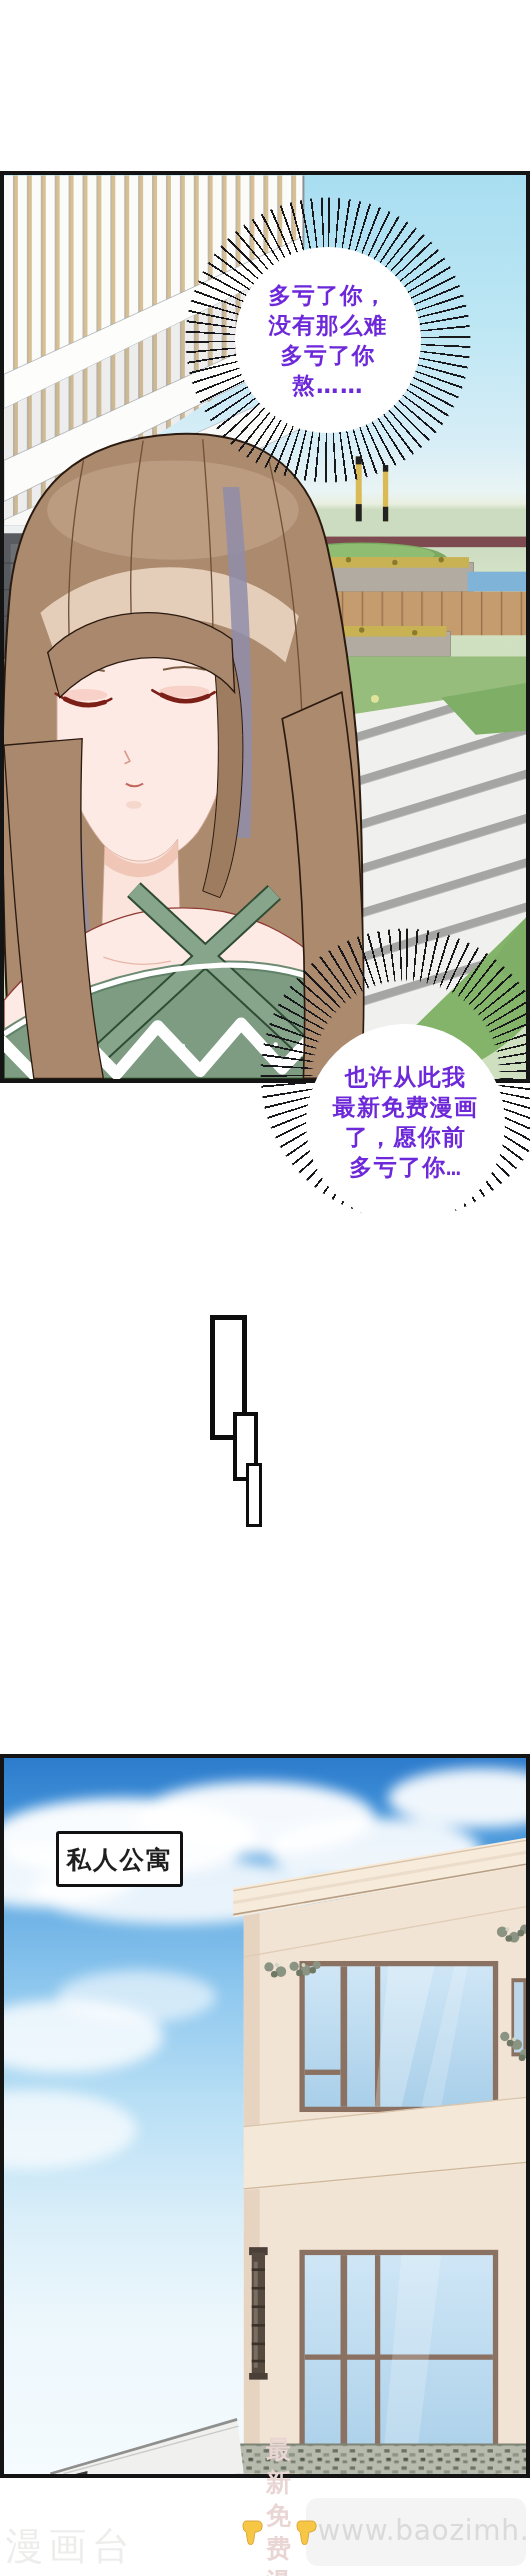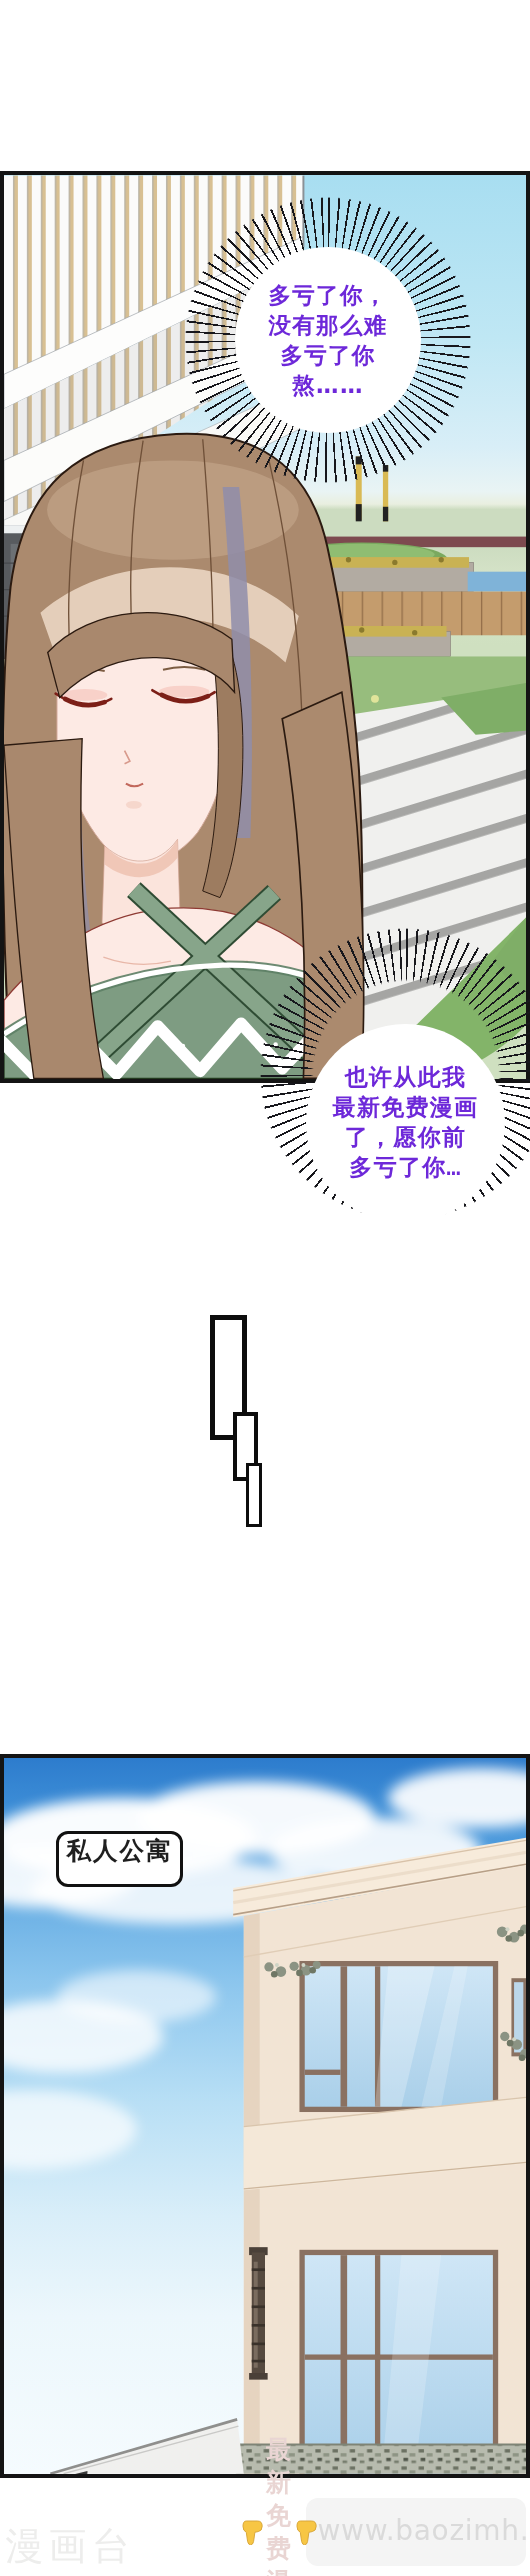--- a/index.html
+++ b/index.html
@@ -26,21 +26,21 @@
   .bubble-text span{display:block;white-space:nowrap;}
 
   
   .trect{position:absolute;background:#ffffff;z-index:2;box-sizing:content-box;}
   #trect1{left:210px;top:1315px;width:26.5px;height:115px;border:5.3px solid #0d0d0d;}
   #trect2{left:233px;top:1412px;width:17px;height:61px;border:4.6px solid #0d0d0d;}
   #trect3{left:246px;top:1463px;width:10px;height:58px;border:3.3px solid #0d0d0d;}
 
   
   #sign{left:52px;top:73px;width:127px;height:56px;background:#ffffff;border:3.3px solid #111111;
-    border-radius:12px;display:flex;align-items:flex-start;justify-content:center;box-sizing:border-box;}
+    border-radius:3px;display:flex;align-items:center;justify-content:center;box-sizing:border-box;}
   #sign .sign-text{font-size:24.5px;font-weight:bold;color:#1f1f1f;letter-spacing:2px;}
 
   
   #site-watermark{left:5.3px;top:2521px;font-size:38px;letter-spacing:5.3px;color:#ededec;font-weight:500;z-index:3;}
   #promo-box{left:306px;top:2498px;width:220px;height:68px;background:#f4f4f4;border-radius:12px;z-index:3;
     display:flex;align-items:center;justify-content:center;}
   #promo-line1{display:flex;align-items:center;gap:2.7px;}
   #promo-line1 .promo-text{font-size:25px;font-weight:bold;color:#e9d5d3;letter-spacing:1.3px;}
   #promo-line2{font-size:28px;color:#dadada;font-weight:500;letter-spacing:0.7px;margin-top:-2.7px;}
   .hand-icon{width:22.5px;height:26.5px;display:inline-block;}

